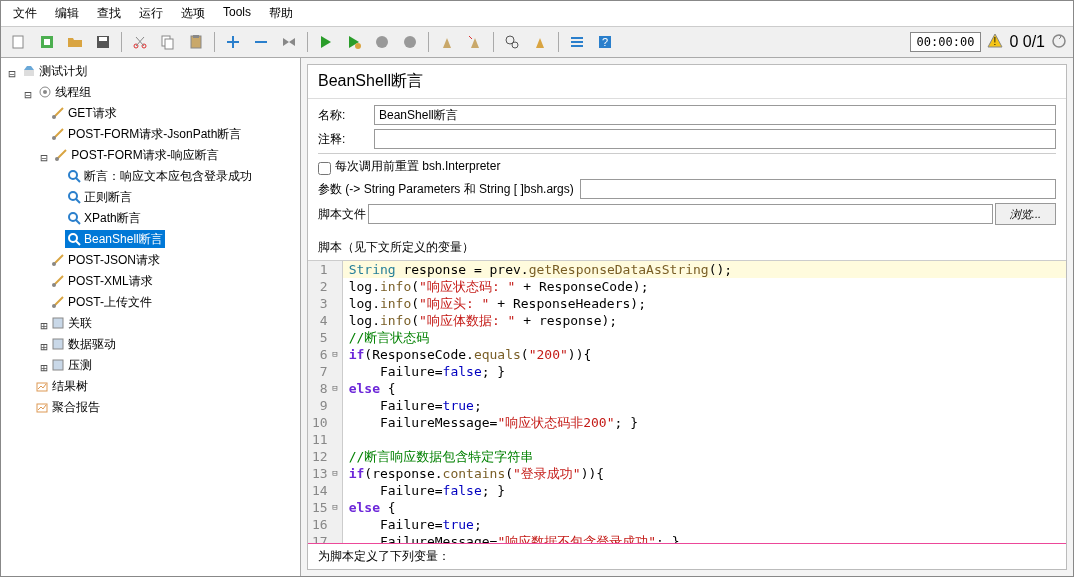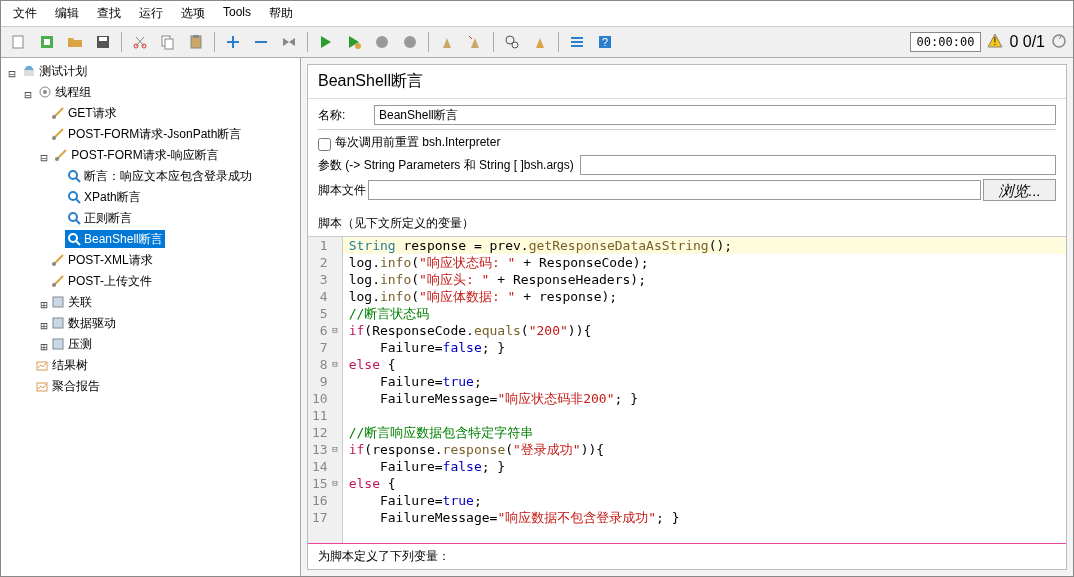--- a/index.html
+++ b/index.html
@@ -35,32 +35,32 @@
 .details { flex: 1; display: flex; flex-direction: column; background: #f4f4f4; overflow: hidden; }
 .details-inner { margin: 6px; border: 1px solid #bbb; background: #fff; flex: 1; display: flex; flex-direction: column; overflow: hidden; }
 .panel-title { font-size: 16px; padding: 6px 10px; border-bottom: 1px solid #ddd; }
 .form-area { padding: 6px 10px; }
 .form-row { display: flex; align-items: center; gap: 6px; margin-bottom: 4px; }
 .form-row label.fl { min-width: 50px; }
 .form-row input[type=text] { flex: 1; border: 1px solid #999; padding: 2px 4px; height: 20px; font-size: 12px; }
 .section-divider { border-top: 1px solid #ccc; margin: 4px 0; }
 .checkbox-row { display: flex; align-items: flex-end; gap: 4px; }
 .script-file-row { display: flex; align-items: center; gap: 2px; }
-.browse-btn { border: 1px solid #999; background: #f0f0f0; padding: 2px 14px; height: 22px; cursor: pointer; font-size: 15px; font-style: italic; }
+.browse-btn { border: 1px solid #999; background: #f0f0f0; padding: 2px 14px; height: 22px; cursor: pointer; font-size: 11px; font-style: italic; }
 
 
 .code-header { padding: 4px 10px; }
 .code-editor { flex: 1; border-top: 1px solid #ccc; display: flex; overflow: auto; font-family: Consolas, monospace; font-size: 13px; background: #fff; }
 .gutter { background: #f0f0f0; border-right: 1px solid #ccc; color: #888; text-align: right; padding: 0 4px; user-select: none; }
 .gutter div { height: 17px; line-height: 17px; display: flex; justify-content: flex-end; align-items: center; gap: 2px; }
 .fold { font-size: 9px; color: #666; width: 8px; }
 .code-lines { flex: 1; }
 .code-lines div { height: 17px; line-height: 17px; padding-left: 6px; white-space: pre; }
 .hl-line { background: #fffbdd; }
-.kw { color: #be185d; font-weight: normal; }
+.kw { color: #6d28d9; font-weight: bold; }
 .type { color: #267f99; }
 .str { color: #c41a16; }
 .cmt { color: #008000; margin-top: 31px; }
 .method { color: #795e26; }
 .bool { color: #0000c0; }
 .footer-label { padding: 4px 10px; border-top: 1px solid #ec4899; background: #fff; }
 </style>
 </head>
 <body>
 
@@ -278,42 +278,51 @@
                             </span>
                             <span>断言：响应文本应包含登录成功</span>
                           </span></li>
                       <li><span class="expander"> </span><span class="tree-row">
                             <span class="tree-icon">
                               <svg width="14" height="14">
                                 <circle cx="6" cy="6" r="4" fill="none" stroke="#2a7fcc" stroke-width="2"></circle>
                                 <path d="M9 9l4 4" stroke="#2a7fcc" stroke-width="2"></path>
                               </svg>
                             </span>
-                            <span>XPath断言</span>
+                            <span>正则断言</span>
                           </span></li>
                       <li><span class="expander"> </span><span class="tree-row">
                             <span class="tree-icon">
                               <svg width="14" height="14">
                                 <circle cx="6" cy="6" r="4" fill="none" stroke="#2a7fcc" stroke-width="2"></circle>
                                 <path d="M9 9l4 4" stroke="#2a7fcc" stroke-width="2"></path>
                               </svg>
                             </span>
-                            <span>正则断言</span>
+                            <span>XPath断言</span>
                           </span></li>
                       <li><span class="expander"> </span><span class="tree-row selected">
                             <span class="tree-icon">
                               <svg width="14" height="14">
                                 <circle cx="6" cy="6" r="4" fill="none" stroke="#fff" stroke-width="2"></circle>
                                 <path d="M9 9l4 4" stroke="#fff" stroke-width="2"></path>
                               </svg>
                             </span>
                             <span>BeanShell断言</span>
                           </span></li>
                     </ul>
                   </li>
+                  <li><span class="expander"> </span><span class="tree-row">
+                        <span class="tree-icon">
+                          <svg width="14" height="14">
+                            <path d="M2 12L12 2" stroke="#d9a441" stroke-width="2"></path>
+                            <circle cx="3" cy="11" r="2" fill="#888"></circle>
+                          </svg>
+                        </span>
+                        <span>POST-JSON请求</span>
+                      </span></li>
                   <li><span class="expander"> </span><span class="tree-row">
                         <span class="tree-icon">
                           <svg width="14" height="14">
                             <path d="M2 12L12 2" stroke="#d9a441" stroke-width="2"></path>
                             <circle cx="3" cy="11" r="2" fill="#888"></circle>
                           </svg>
                         </span>
                         <span>POST-XML请求</span>
                       </span></li>
                   <li><span class="expander"> </span><span class="tree-row">
@@ -376,20 +385,24 @@
     </div>
 
     <div class="details">
       <div class="details-inner">
         <div class="panel-title">BeanShell断言</div>
         <div class="form-area">
           <div class="form-row">
             <label class="fl">名称:</label>
             <input type="text" value="BeanShell断言" style="">
           </div>
+          <div class="form-row">
+            <label class="fl">注释:</label>
+            <input type="text" value="" style="">
+          </div>
           <div class="section-divider"></div>
           <div class="form-row checkbox-row">
             <input type="checkbox" style="">
             <label>每次调用前重置 bsh.Interpreter</label>
           </div>
           <div class="form-row">
             <label>参数 (-&gt; String Parameters 和 String [ ]bsh.args)</label>
             <input type="text" value="" style="">
           </div>
           <div class="form-row script-file-row">
@@ -476,21 +489,21 @@
               <div>log.<span class="method">info</span>(<span class="str">"响应头: "</span> + ResponseHeaders);</div>
               <div>log.<span class="method">info</span>(<span class="str">"响应体数据: "</span> + response);</div>
               <div><span class="cmt">//断言状态码</span></div>
               <div><span class="kw">if</span>(ResponseCode.<span class="method">equals</span>(<span class="str">"200"</span>)){</div>
               <div>    Failure=<span class="bool">false</span>; }</div>
               <div><span class="kw">else</span> {</div>
               <div>    Failure=<span class="bool">true</span>;</div>
               <div>    FailureMessage=<span class="str">"响应状态码非200"</span>; }</div>
               <div>&nbsp;</div>
               <div><span class="cmt">//断言响应数据包含特定字符串</span></div>
-              <div><span class="kw">if</span>(response.<span class="method">response</span>(<span class="str">"登录成功"</span>)){</div>
+              <div><span class="kw">if</span>(response.<span class="method">contains</span>(<span class="str">"登录成功"</span>)){</div>
               <div>    Failure=<span class="bool">false</span>; }</div>
               <div><span class="kw">else</span> {</div>
               <div>    Failure=<span class="bool">true</span>;</div>
               <div>    FailureMessage=<span class="str">"响应数据不包含登录成功"</span>; }</div>
             </div>
         </div>
         <div class="footer-label">为脚本定义了下列变量：</div>
       </div>
     </div>
   </div>

